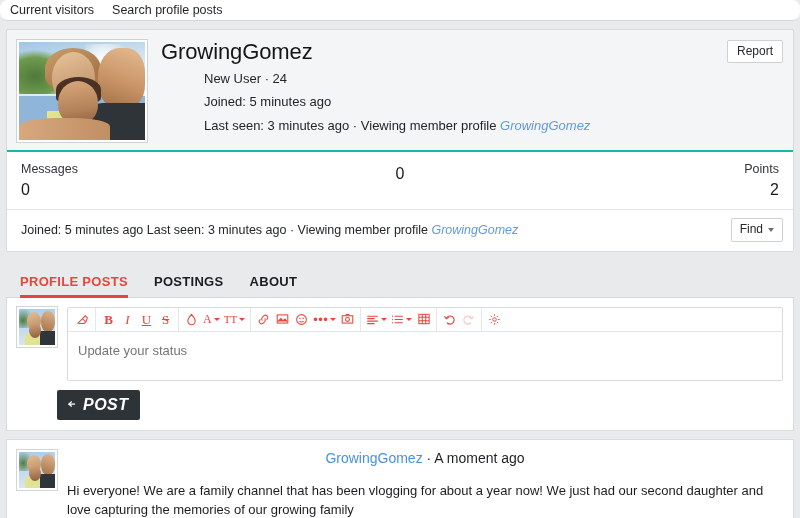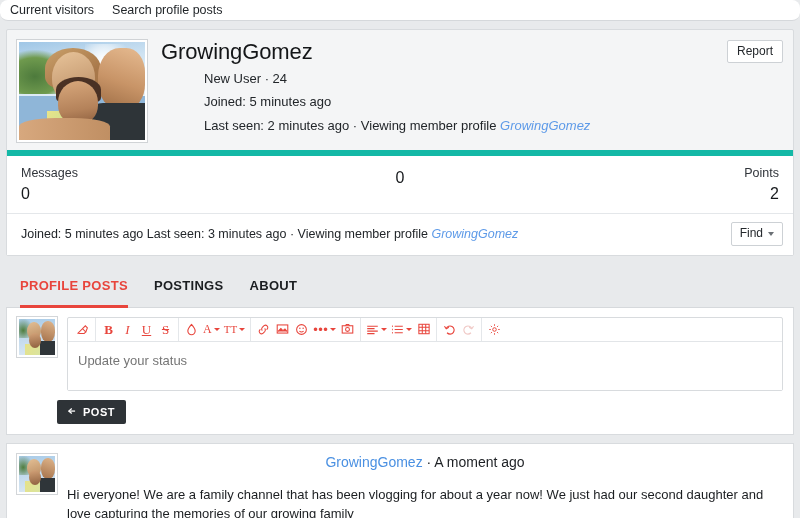--- a/index.html
+++ b/index.html
@@ -144,21 +144,21 @@
     color: #24282c;
     padding: 4px 9px;
     line-height: 1.1;
     cursor: pointer;
     font-family: inherit;
   }
 
   
   .stats {
     background: #fff;
-    border-top: 6px solid #14b8a6;
+    border-top: 2px solid #14b8a6;
     display: flex;
     padding: 9px 14px 10px 14px;
   }
   .stat {
     flex: 1;
     text-align: center;
   }
   .stat:first-child { text-align: left; }
   .stat:last-child  { text-align: right; }
   .stat-label {
@@ -211,21 +211,21 @@
     gap: 26px;
     padding: 14px 14px 0 14px;
     border-bottom: 1px solid #d6d9dc;
     margin-top: 8px;
   }
   .tab {
     font-size: 13px;
     font-weight: bold;
     letter-spacing: 0.3px;
     color: #1b1e21;
-    padding-bottom: 12px;
+    padding-bottom: 6px;
     cursor: pointer;
     border-bottom: 3px solid transparent;
     margin-bottom: -1px;
     text-decoration: none;
   }
   .tab.active {
     color: #e8453c;
     border-bottom-color: #e8453c;
   }
 
@@ -317,29 +317,30 @@
     width: 100%;
     font-family: inherit;
     outline: none;
   }
   .post-row { margin-top: 9px; }
   .post-btn {
     background: #2e3337;
     color: #fff;
     border: none;
     border-radius: 2px;
-    font-size: 11px;
+    font-size: 16px;
     font-weight: bold;
     letter-spacing: 0.5px;
     padding: 6px 11px;
     cursor: pointer;
     display: inline-flex;
     align-items: center;
     gap: 5px;
     font-family: inherit;
+    font-style: italic;
   }
 
   
   .post-block {
     background: #fff;
     border: 1px solid #d8dbde;
     margin-top: 8px;
     display: flex;
     padding: 10px 10px 8px 10px;
   }
@@ -403,21 +404,21 @@
         <div class="ph-hair3"></div>
           <div class="ph-p3"></div>
           <div class="ph-arm"></div>
       </div>
 
       <div class="profile-info">
         <h1 class="username">GrowingGomez</h1>
         <div class="meta-line">New User · 24</div>
         <div class="meta-line">Joined: 5 minutes ago</div>
         <div class="meta-line">
-          <span>Last seen: 2 minutes ago · Viewing member profile</span>
+          <span>Last seen: 3 minutes ago · Viewing member profile</span>
           <a class="link-blue" href="#">GrowingGomez</a>
         </div>
       </div>
     </div>
 
     <div class="stats">
       <div class="stat">
         <div class="stat-label">Messages</div>
         <div class="stat-value">0</div>
       </div>

